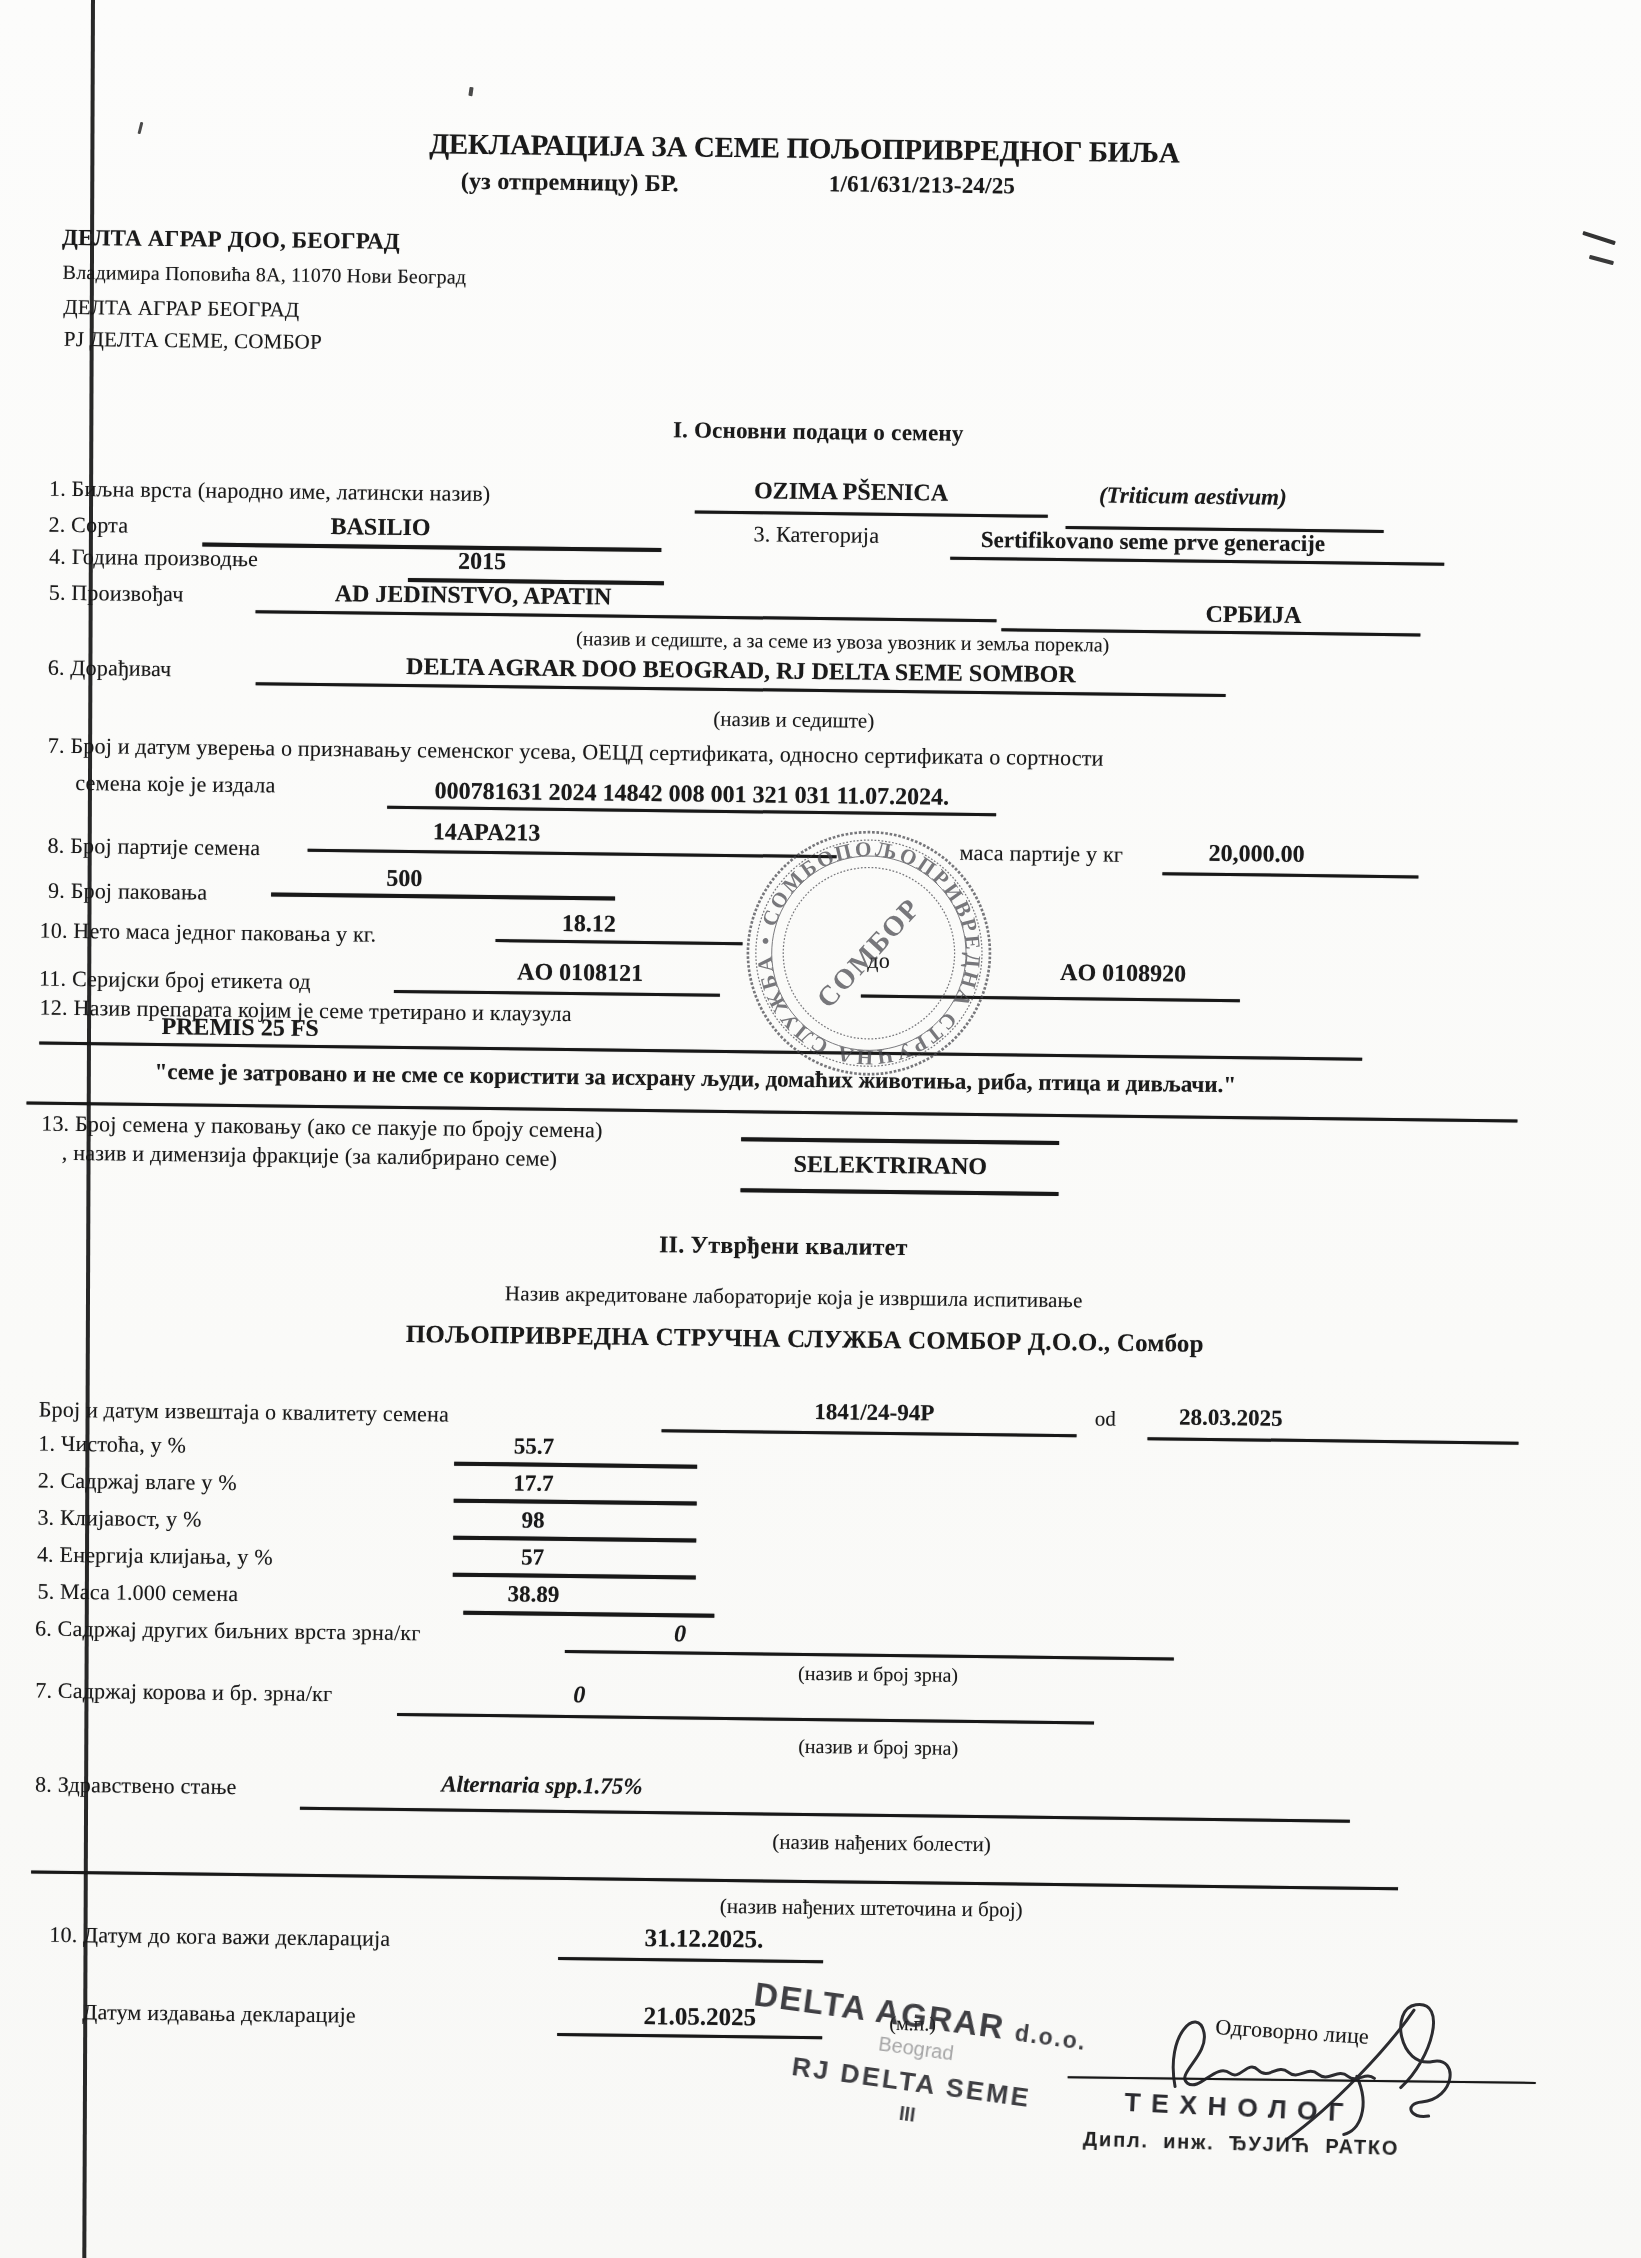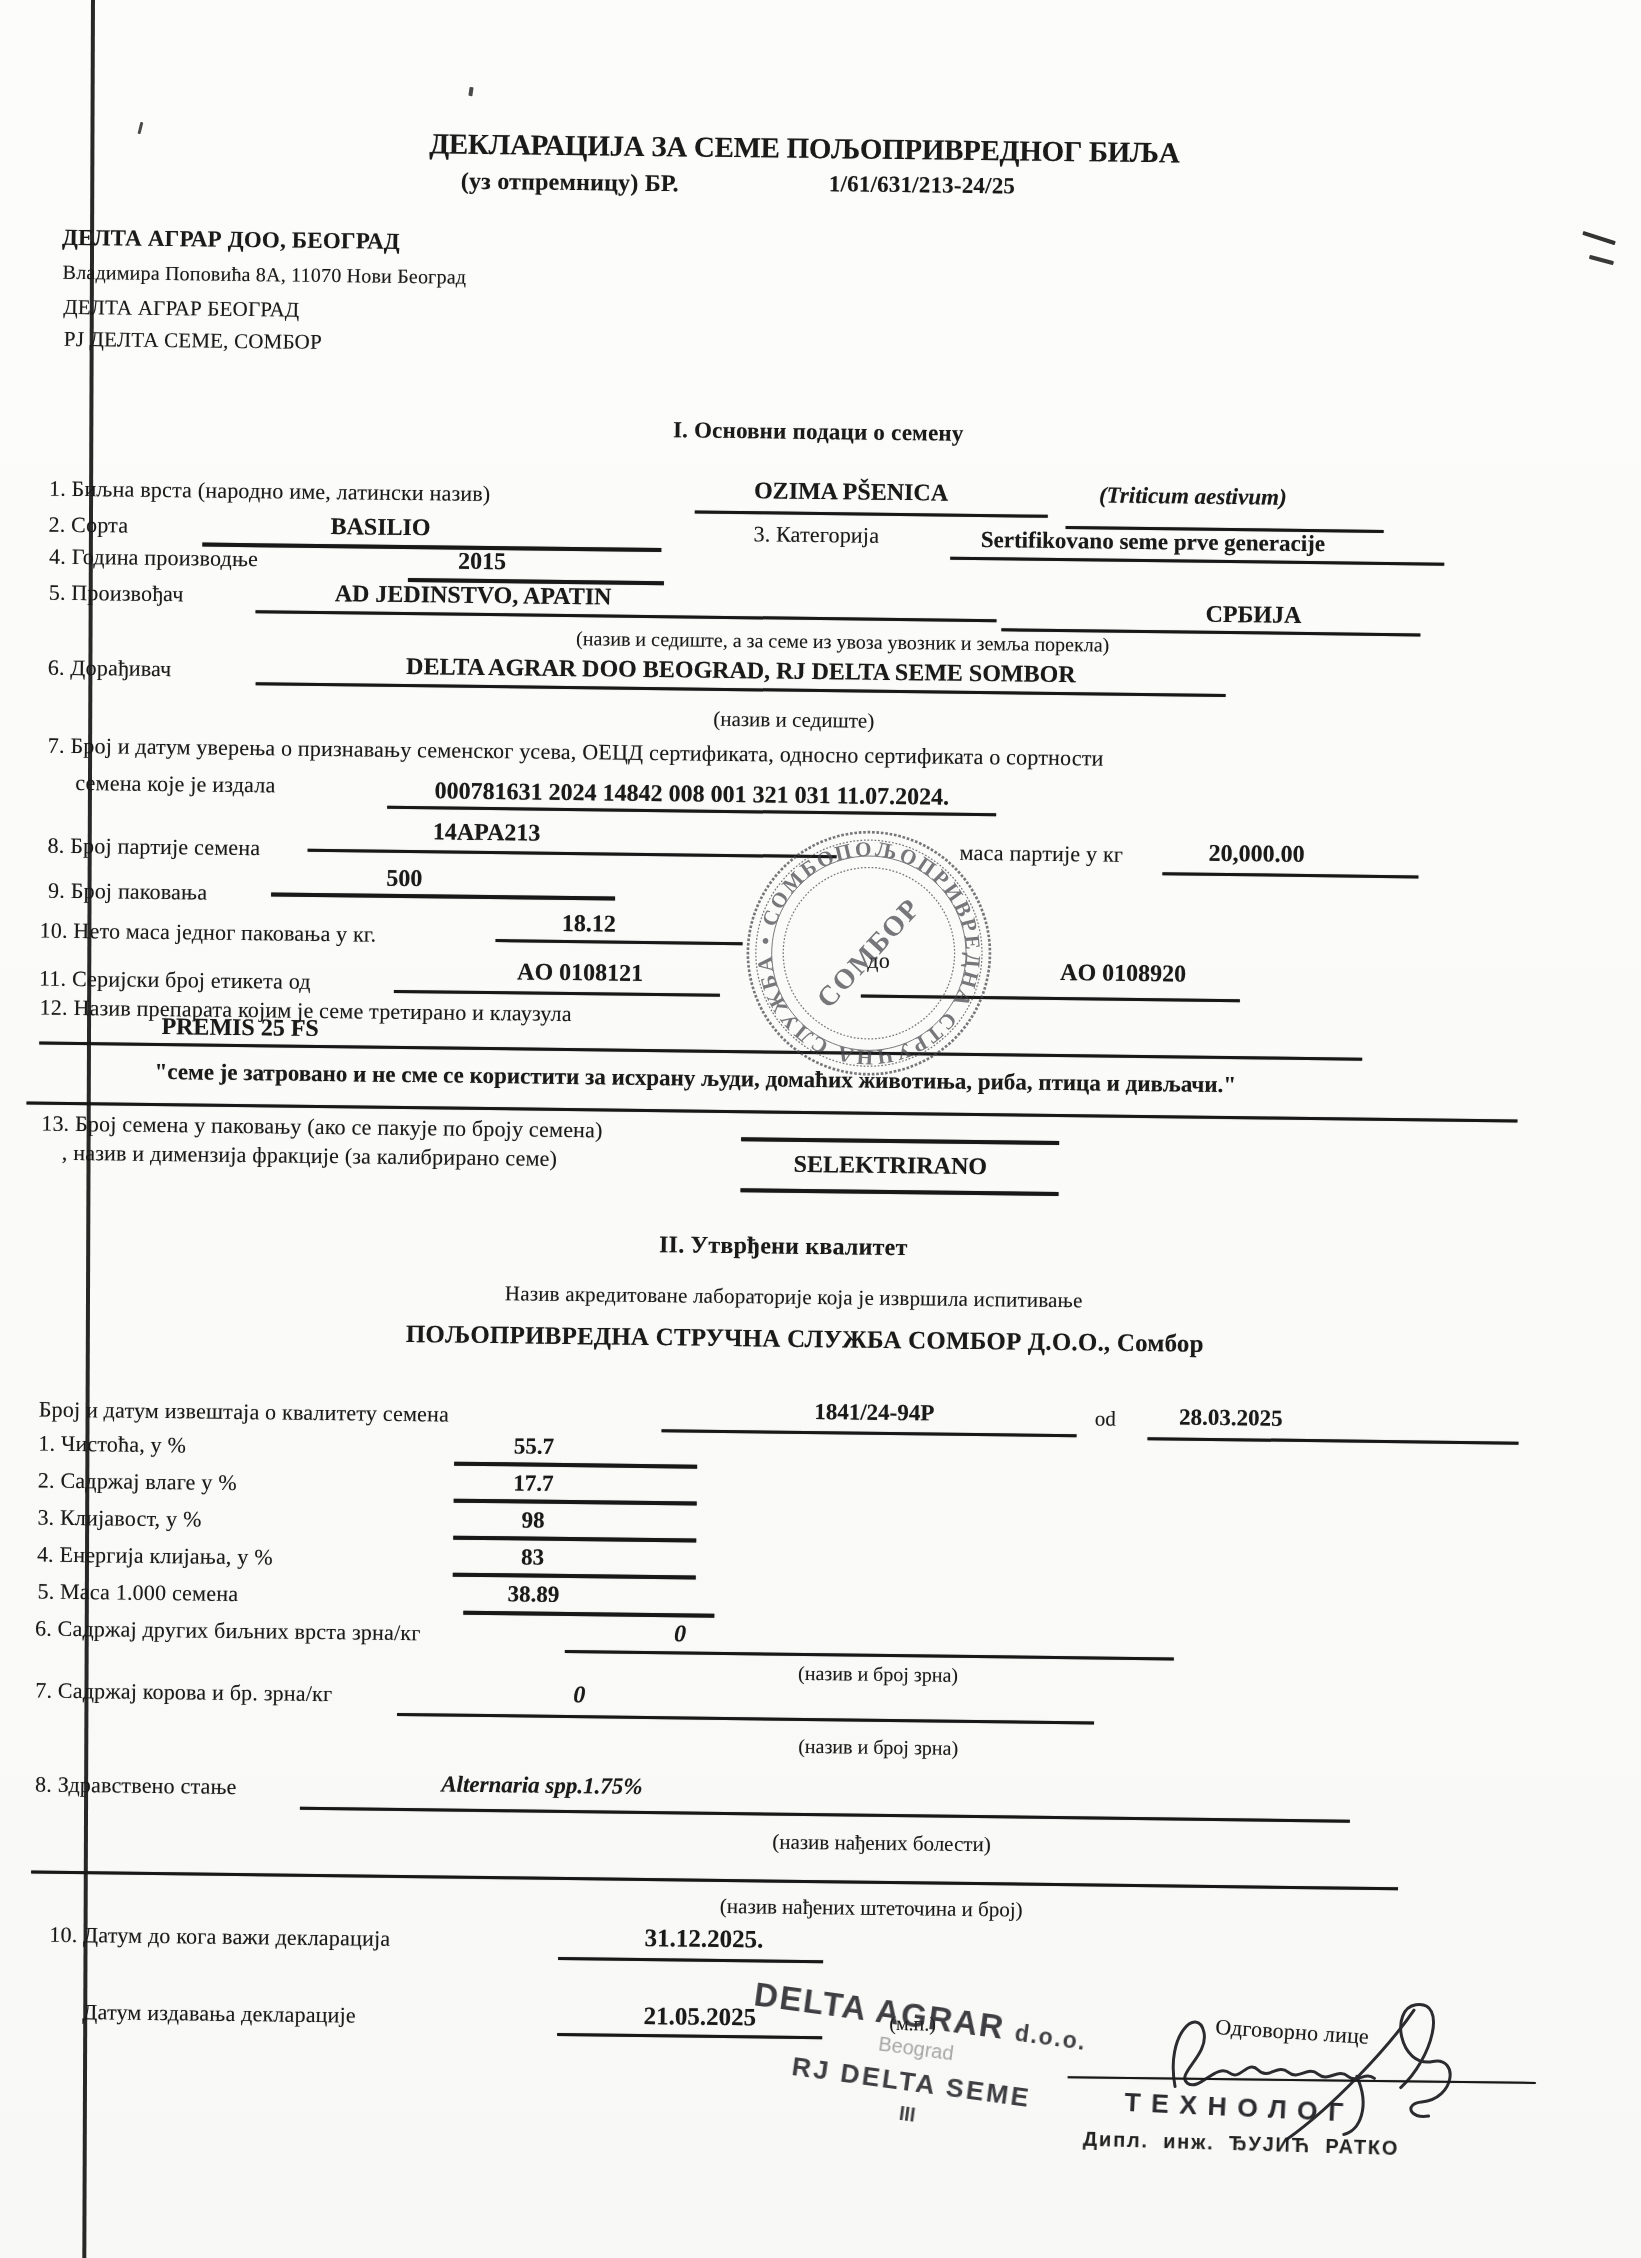--- a/index.html
+++ b/index.html
@@ -142,21 +142,21 @@
 
   <div class="px t" style="left:56px;top:1467px;">2. Садржај влаге у %</div>
   <div class="px val c" style="left:512px;top:1464px;width:79px;font-size:23px;">17.7</div>
   <div class="px ul thick" style="left:472px;top:1493px;width:243px;"></div>
 
   <div class="px t" style="left:56px;top:1504px;">3. Клијавост, у %</div>
   <div class="px val c" style="left:512px;top:1501px;width:79px;font-size:23px;text-align:center;">98</div>
   <div class="px ul thick" style="left:472px;top:1530px;width:243px;"></div>
 
   <div class="px t" style="left:56px;top:1541px;">4. Енергија клијања, у %</div>
-  <div class="px val c" style="left:512px;top:1538px;width:79px;font-size:23px;">83</div>
+  <div class="px val c" style="left:512px;top:1538px;width:79px;font-size:23px;">57</div>
   <div class="px ul thick" style="left:472px;top:1567px;width:243px;"></div>
 
   <div class="px t" style="left:57px;top:1578px;">5. Маса 1.000 семена</div>
   <div class="px val c" style="left:500px;top:1575px;width:106px;font-size:23px;">38.89</div>
   <div class="px ul thick" style="left:483px;top:1605px;width:251px;"></div>
 
   <div class="px t" style="left:55px;top:1615px;">6. Садржај других биљних врста зрна/кг</div>
   <div class="px val i" style="left:694px;top:1612px;">0</div>
   <div class="px ul" style="left:585px;top:1643px;width:609px;"></div>
   <div class="px note c" style="left:788px;top:1652px;width:221px;">(назив и број зрна)</div>

